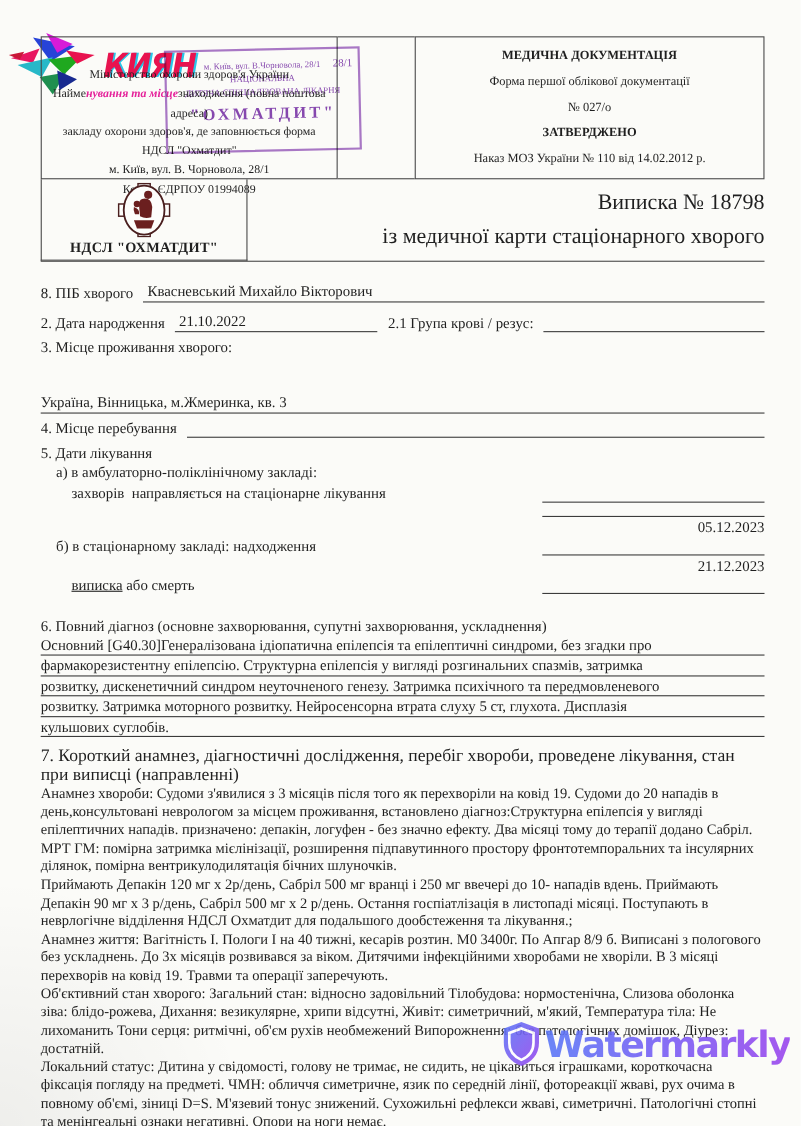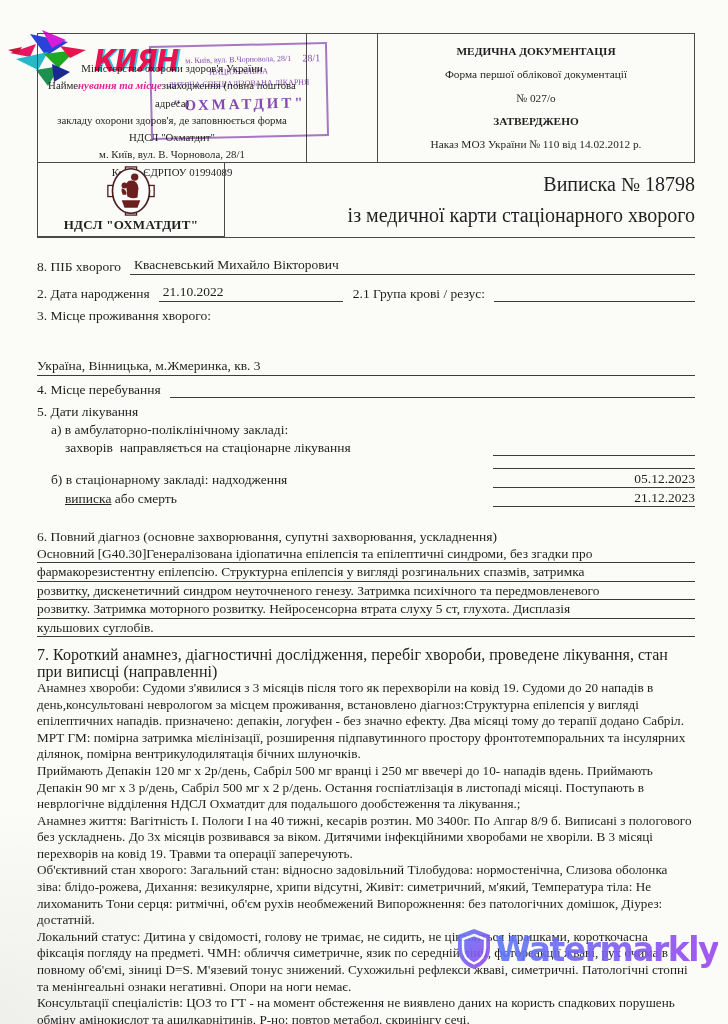--- a/index.html
+++ b/index.html
@@ -38,21 +38,21 @@
   .title-cell{flex:1;display:flex;flex-direction:column;justify-content:center;align-items:flex-end;
     font-size:20px;line-height:1.55;}
   
   .body{position:absolute;left:37px;top:247px;right:33px;font-size:13.5px;}
   .frow{display:flex;align-items:flex-end;}
   .flabel{white-space:pre;padding-right:9px;}
   .fvalue{flex:1;border-bottom:1px solid #3c3c3c;padding:0 4px 1px;}
   .fvalue.fixed{flex:0 0 176px;}
   .mt12{margin-top:10px;} .mt9{margin-top:9px;} .mt6{margin-top:6px;} .mt2{margin-top:2px;}
   .ind1{padding-left:14px;} .ind2{padding-left:28px;}
-  .rcol{width:202px;margin-left:auto;border-bottom:1px solid #3c3c3c;text-align:right;padding-bottom:0;}
+  .rcol{width:202px;margin-left:auto;border-bottom:1px solid #3c3c3c;text-align:right;padding-bottom:16px;}
   .blankrow{height:13px;}
   .u{text-decoration:underline;}
   
   .s6h{margin-top:21px;line-height:17px;}
   .s6line{border-bottom:1px solid #3a3a3a;height:17.4px;line-height:17.4px;font-size:13.4px;white-space:nowrap;overflow:hidden;}
   
   .s7h{margin-top:9px;font-size:16px;line-height:17px;}
   .s7p{font-size:13.2px;line-height:16.6px;}
   
   .kiyan-graphic{position:absolute;left:8px;top:26px;}

